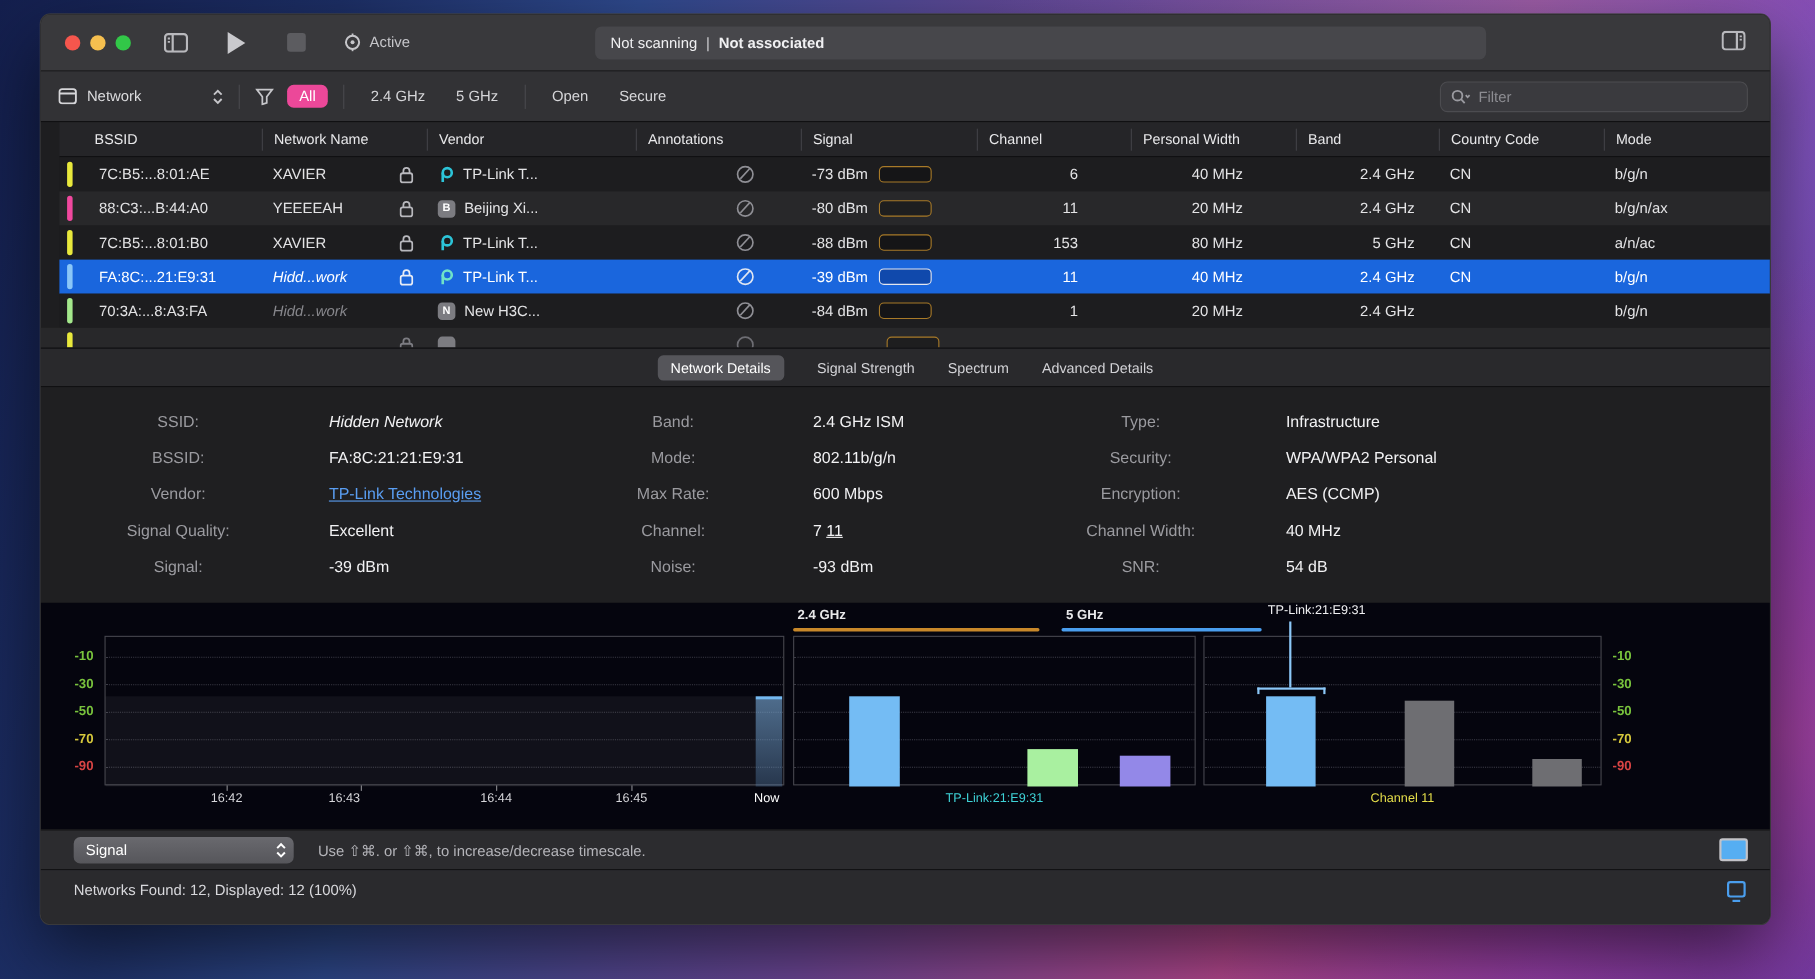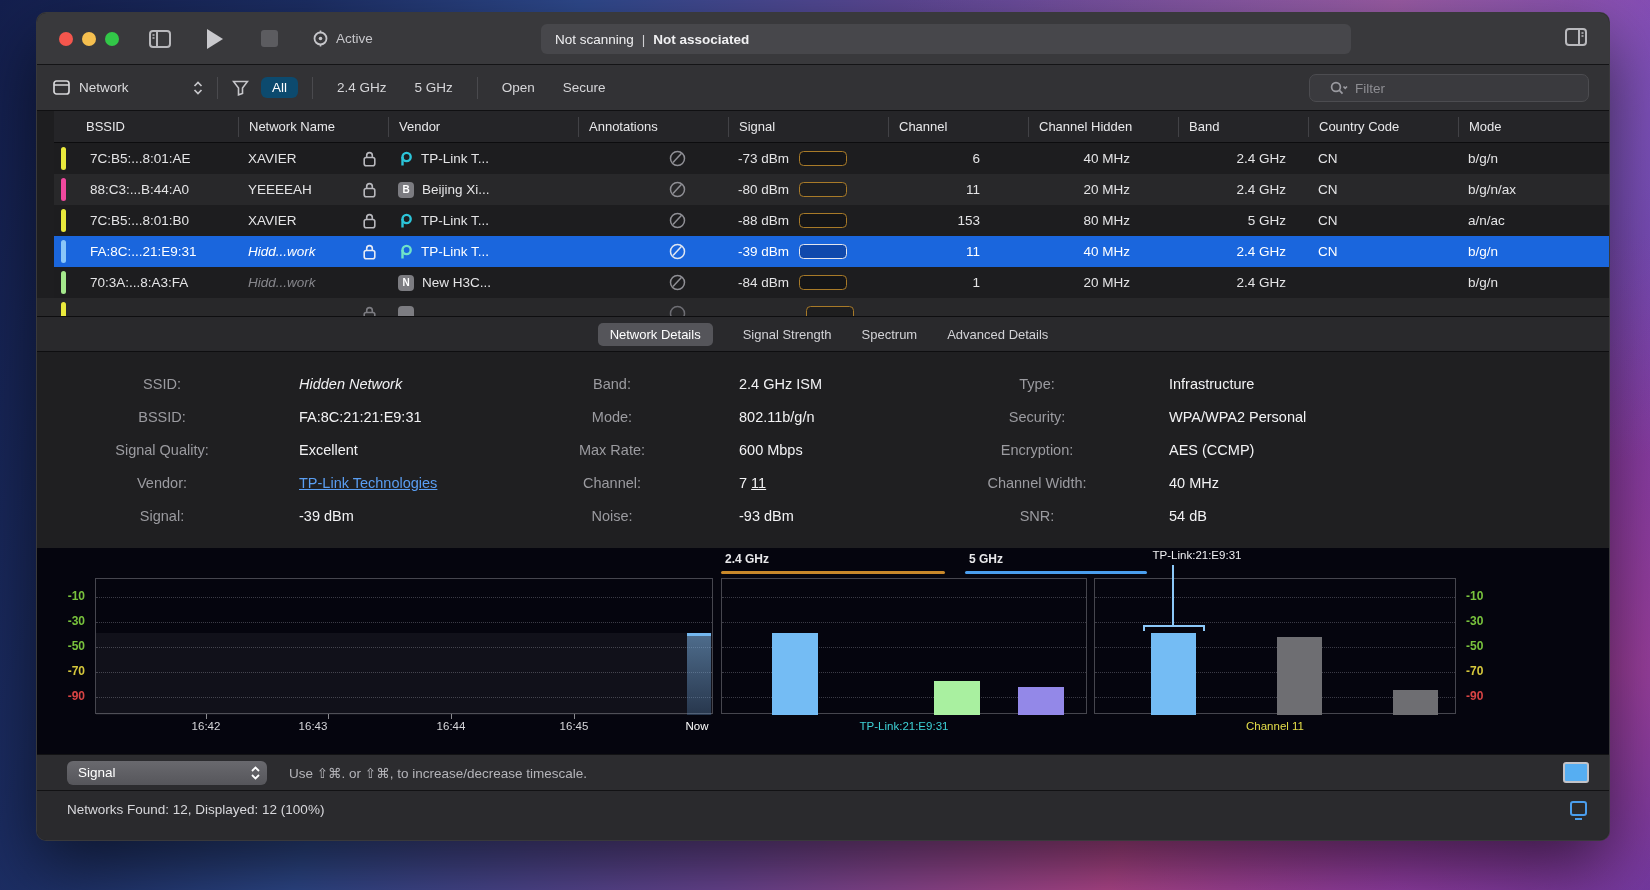--- a/index.html
+++ b/index.html
@@ -30,23 +30,23 @@
   .tb-active { margin-left:34px; display:flex; align-items:center; gap:7px; color:#c6c6ca; font-size:13.5px; }
   .status-pill { position:absolute; left:504px; top:11px; width:810px; height:30px; background:#47474b; border-radius:6px; display:flex; align-items:center; padding-left:14px; font-size:13.5px; color:#f0f0f2; }
   .status-pill b { font-weight:bold; }
   .status-pill .sep { margin:0 8px; color:#cfcfd3; }
   .tb-rightpanel { position:absolute; right:22px; top:15px; }
   
   .toolbar { height:46px; background:#323235; display:flex; align-items:center; flex:none; border-bottom:1px solid #101012; position:relative; color:#dcdcde;}
   .tool-sep { width:1px; height:22px; background:#4a4a4e; margin:0 14px; }
   .profile { display:flex; align-items:center; gap:9px; margin-left:16px; width:150px; }
   .chev-updown { margin-left:auto; }
-  .pill-btn { background:#0c4a6e; border-radius:6px; padding:3px 11px; color:#fff; }
+  .pill-btn { background:#ec4899; border-radius:6px; padding:3px 11px; color:#fff; }
   .flat-btn { padding:3px 10px; color:#d6d6d9; }
-  .searchbox { position:absolute; right:20px; top:9px; width:280px; height:28px; background:#3a3a3e; border:1px solid #4c4c50; border-radius:7px; display:flex; align-items:center; padding:0 20px; gap:7px; }
+  .searchbox { position:absolute; right:20px; top:9px; width:280px; height:28px; background:#3a3a3e; border:1px solid #4c4c50; border-radius:7px; display:flex; align-items:center; padding:0 9px; gap:7px; }
   .searchbox input { background:transparent; border:none; outline:none; color:#e8e8ea; font-size:13.5px; width:100%; font-family:"Liberation Sans",sans-serif;}
   .searchbox input::placeholder { color:#8d8d92; }
   
   .grid-row { display:grid; grid-template-columns:26px 158px 112px 38px 190px 150px 160px 140px 150px 130px 150px 1fr; align-items:center;margin-left:17px; }
   .thead { height:32px; background:#252528; flex:none; border-bottom:1px solid #0c0c0e; font-size:13px; color:#e8e8ea; }
   .thead .hc { padding-left:10px; height:20px; line-height:20px; border-left:1px solid #424246; }
   .thead .hc.first { border-left:none; padding-left:6px; }
   .row { height:31px; font-size:13.5px; }
   .row:nth-child(odd) { background:#1d1d1f; }
   .row:nth-child(even) { background:#28282a; }
@@ -196,21 +196,21 @@
   </div>
 
   <div class="thead grid-row">
     <div></div>
     <div class="hc first">BSSID</div>
     <div class="hc" style="grid-column:3/5;">Network Name</div>
     <div class="hc">Vendor</div>
     <div class="hc">Annotations</div>
     <div class="hc">Signal</div>
     <div class="hc">Channel</div>
-    <div class="hc">Channel Hidden</div>
+    <div class="hc">Personal Width</div>
     <div class="hc">Band</div>
     <div class="hc">Country Code</div>
     <div class="hc">Mode</div>
   </div>
 
   <div>
 
     <div class="row grid-row">
       <div>
           <div class="ind" style="background: rgb(233, 233, 60);"></div>
@@ -431,26 +431,26 @@
     <div class="dcol" style="--lw:250px;">
       <div>
           <span class="dlabel">SSID:</span>
           <span class="dval i">Hidden Network</span>
         </div>
       <div>
           <span class="dlabel">BSSID:</span>
           <span class="dval">FA:8C:21:21:E9:31</span>
         </div>
       <div>
+          <span class="dlabel">Vendor:</span>
+          <span class="dval"><a href="#">TP-Link Technologies</a></span>
+        </div>
+      <div>
           <span class="dlabel">Signal Quality:</span>
           <span class="dval">Excellent</span>
-        </div>
-      <div>
-          <span class="dlabel">Vendor:</span>
-          <span class="dval"><a href="#">TP-Link Technologies</a></span>
         </div>
       <div>
           <span class="dlabel">Signal:</span>
           <span class="dval">-39 dBm</span>
         </div>
     </div>
     <div class="dcol" style="--lw:230px;">
       <div>
           <span class="dlabel">Band:</span>
           <span class="dval">2.4 GHz ISM</span>

